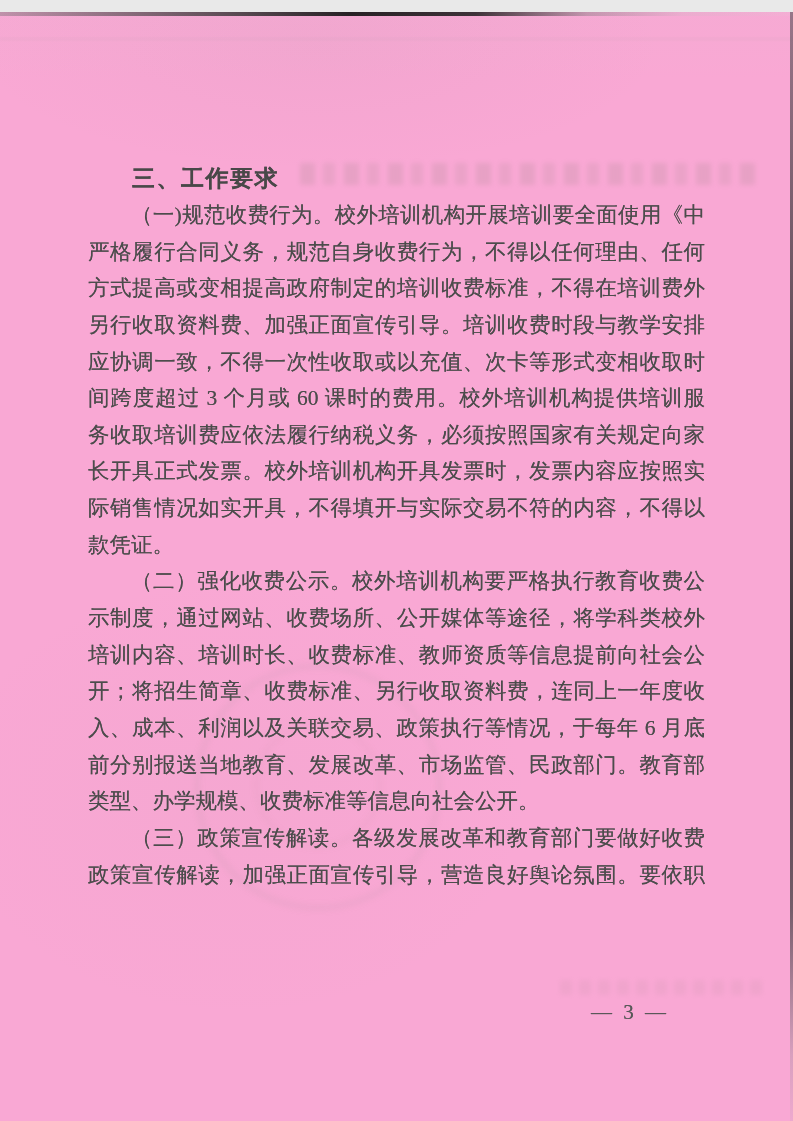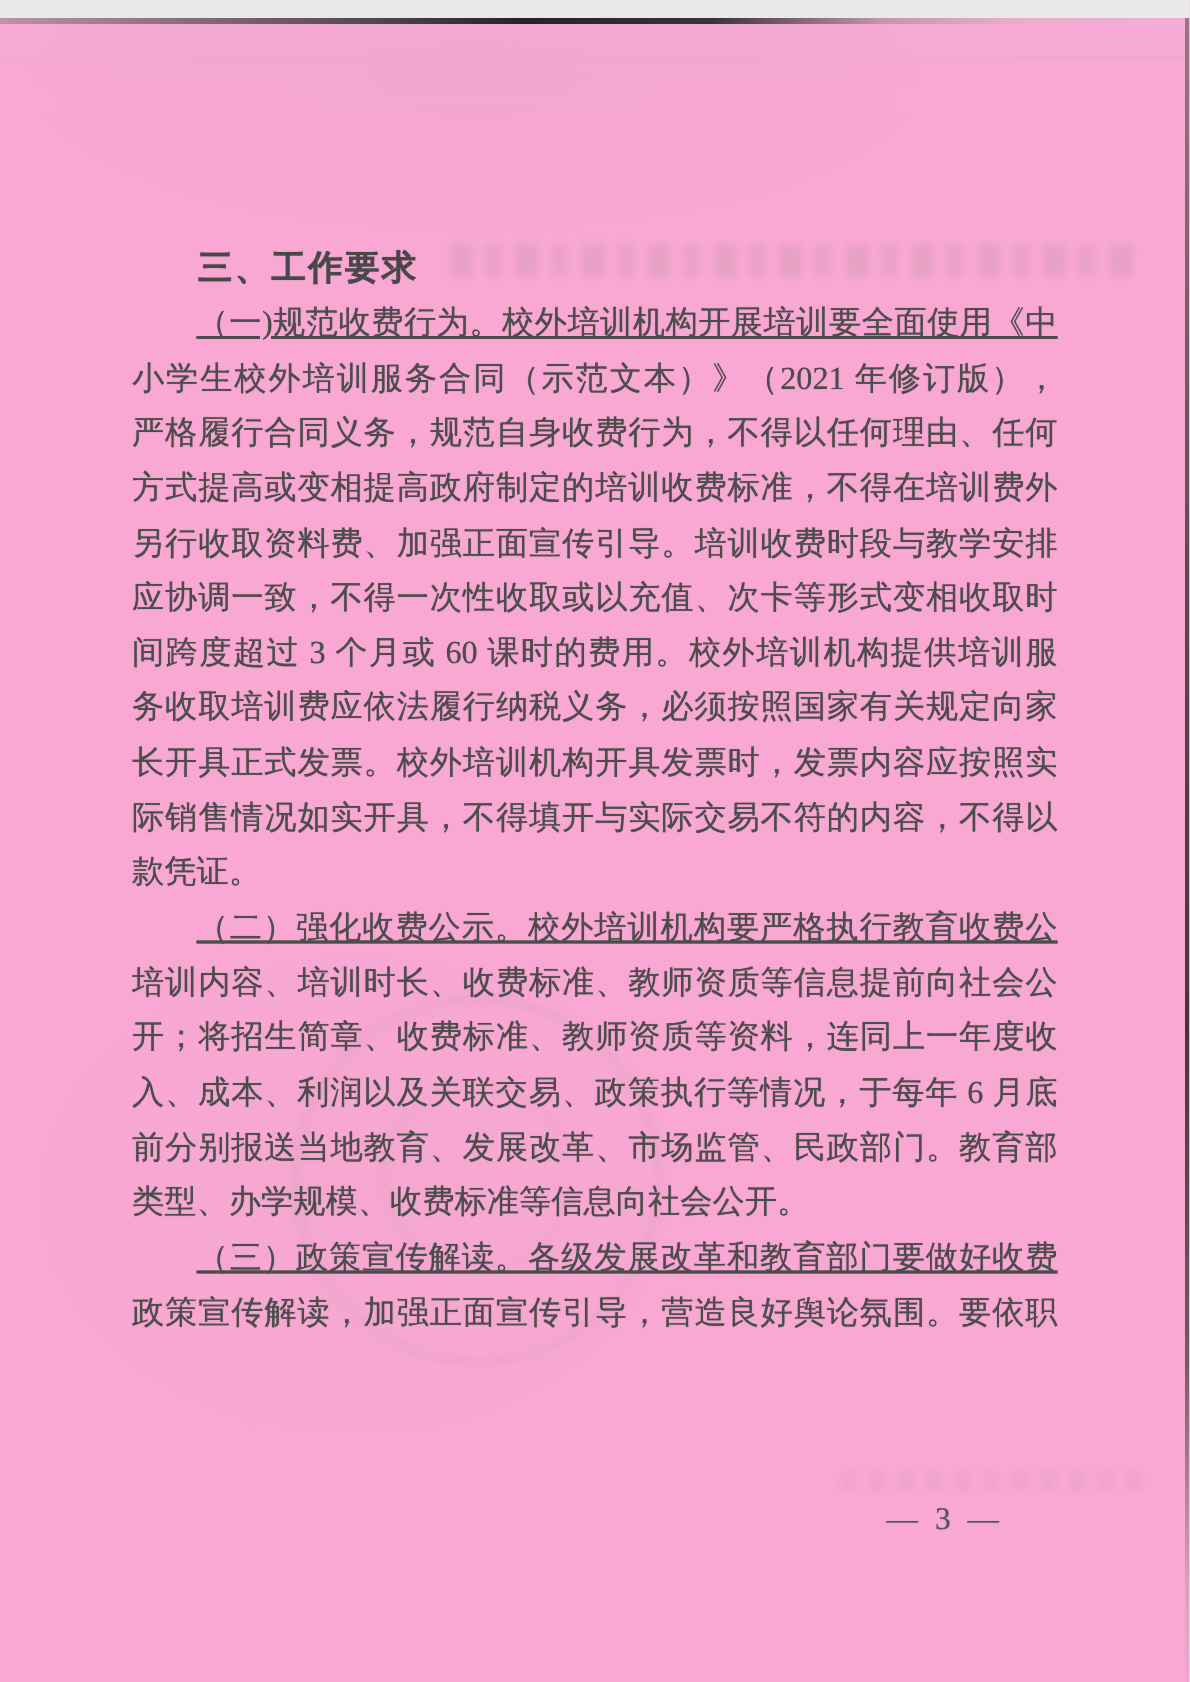--- a/index.html
+++ b/index.html
@@ -123,21 +123,21 @@
     height: 36.65px;
     line-height: 36.65px;
     font-size: 21.5px;
     color: #4c4c4c;
     white-space: nowrap;
     text-align: justify;
     text-align-last: justify;
     text-shadow: 0 0 0.6px rgba(76,76,76,0.8);
   }
   .line.short { text-align-last: left; }
-  .line.indent { text-indent: 43px; text-decoration: underline; }
+  .line.indent { text-indent: 43px; }
   .page-number {
     position: absolute;
     left: 580px; top: 988px;
     width: 100px;
     font-size: 21px;
     letter-spacing: 3px;
     color: #585858;
     text-align: center;
     text-shadow: 0 0 0.6px rgba(88,88,88,0.8);
   }
@@ -152,33 +152,33 @@
   <div class="scan-right-edge"></div>
   <div class="seal-ghost"></div>
   <div class="seal-ghost-inner"></div>
   <div class="ghost-band-top"></div>
   <div class="ghost-band-bottom"></div>
 
   <div class="content">
     <div class="heading">三、工作要求</div>
     <div id="paragraphs">
         <div class="line indent">（一)规范收费行为。校外培训机构开展培训要全面使用《中</div>
-        <div class="line">小学生校外培训服务合同（示范文本）》（2021 年修订版），</div>
         <div class="line">严格履行合同义务，规范自身收费行为，不得以任何理由、任何</div>
         <div class="line">方式提高或变相提高政府制定的培训收费标准，不得在培训费外</div>
         <div class="line">另行收取资料费、加强正面宣传引导。培训收费时段与教学安排</div>
         <div class="line">应协调一致，不得一次性收取或以充值、次卡等形式变相收取时</div>
         <div class="line">间跨度超过 3 个月或 60 课时的费用。校外培训机构提供培训服</div>
         <div class="line">务收取培训费应依法履行纳税义务，必须按照国家有关规定向家</div>
         <div class="line">长开具正式发票。校外培训机构开具发票时，发票内容应按照实</div>
         <div class="line">际销售情况如实开具，不得填开与实际交易不符的内容，不得以</div>
         <div class="line short">款凭证。</div>
         <div class="line indent">（二）强化收费公示。校外培训机构要严格执行教育收费公</div>
+        <div class="line">示制度，通过网站、收费场所、公开媒体等途径，将学科类校外</div>
         <div class="line">培训内容、培训时长、收费标准、教师资质等信息提前向社会公</div>
-        <div class="line">开；将招生简章、收费标准、教师资质等资料，连同上一年度收</div>
+        <div class="line">开；将招生简章、收费标准、另行收取资料费，连同上一年度收</div>
         <div class="line">入、成本、利润以及关联交易、政策执行等情况，于每年 6 月底</div>
         <div class="line">前分别报送当地教育、发展改革、市场监管、民政部门。教育部</div>
         <div class="line short">类型、办学规模、收费标准等信息向社会公开。</div>
         <div class="line indent">（三）政策宣传解读。各级发展改革和教育部门要做好收费</div>
         <div class="line">政策宣传解读，加强正面宣传引导，营造良好舆论氛围。要依职</div>
       </div>
   </div>
 
   <div class="page-number">— 3 —</div>
 

